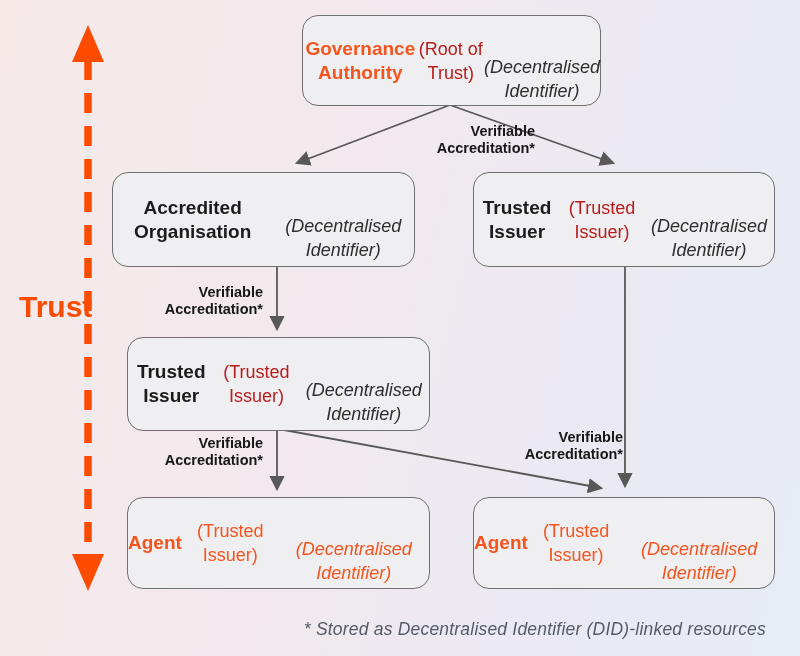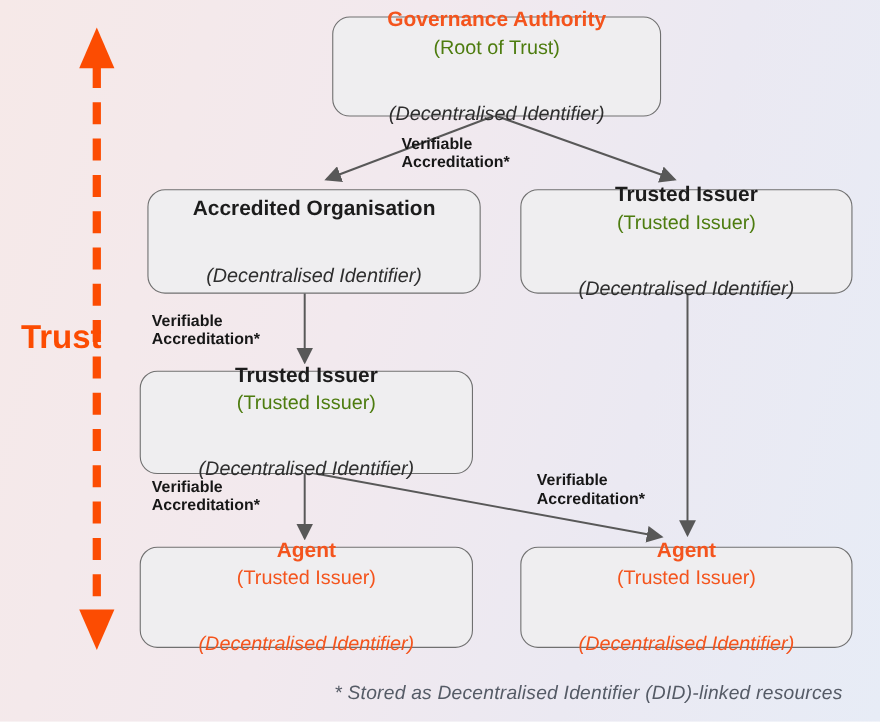--- a/index.html
+++ b/index.html
@@ -11,38 +11,38 @@
   .canvas{
     position:relative;width:800px;height:656px;
     background:linear-gradient(105deg,#f6e9e8 0%,#f2e9ee 40%,#ebe9f2 70%,#e7ecf6 100%);
   }
   svg.arrow-layer{position:absolute;left:0;top:0;width:800px;height:656px;}
   .node{
     position:absolute;
     border:1.7px solid #707070;
     border-radius:16px;
     background:#efeef0;
-    display:flex;flex-direction:column;align-items:center;justify-content:center;
+    display:flex;flex-direction:row;align-items:center;justify-content:center;
     text-align:center;line-height:24px;
   }
   .node .title{font-weight:bold;font-size:19px;color:#1c1c1c;}
-  .node .subtitle{font-size:18px;color:#4d7c0f;}
+  .node .subtitle{font-size:18px;color:#b91c1c;}
   .node .identifier{font-size:18px;font-style:italic;color:#2e2e2e;margin-top:36px;}
   .node.accent .title,.node.accent .subtitle,.node.accent .identifier{color:var(--accent,#F4541D);}
   .node.accent-title .title{color:var(--accent,#F4541D);}
 
   .node-ga{left:302px;top:15px;width:297px;height:89px;}
-  .node-ao{left:134px;top:172px;width:301px;height:93px;}
+  .node-ao{left:112px;top:172px;width:301px;height:93px;}
   .node-ti-right{left:473px;top:172px;width:300px;height:93px;}
   .node-ti-left{left:127px;top:337px;width:301px;height:92px;}
   .node-agent-left{left:127px;top:497px;width:301px;height:90px;}
   .node-agent-right{left:473px;top:497px;width:300px;height:90px;}
 
   .edge-label{
-    position:absolute;text-align:left;
+    position:absolute;text-align:right;
     font-weight:bold;font-size:14.5px;line-height:17px;color:#171717;
   }
   .edge-label-top{left:365px;top:123px;width:170px;}
   .edge-label-mid-left{left:138px;top:284px;width:125px;}
   .edge-label-low-left{left:138px;top:435px;width:125px;}
   .edge-label-low-right{left:488px;top:429px;width:135px;}
 
   .trust-label{
     position:absolute;left:19px;top:290px;
     font-weight:bold;font-size:30px;color:var(--trust,#FC4C02);

